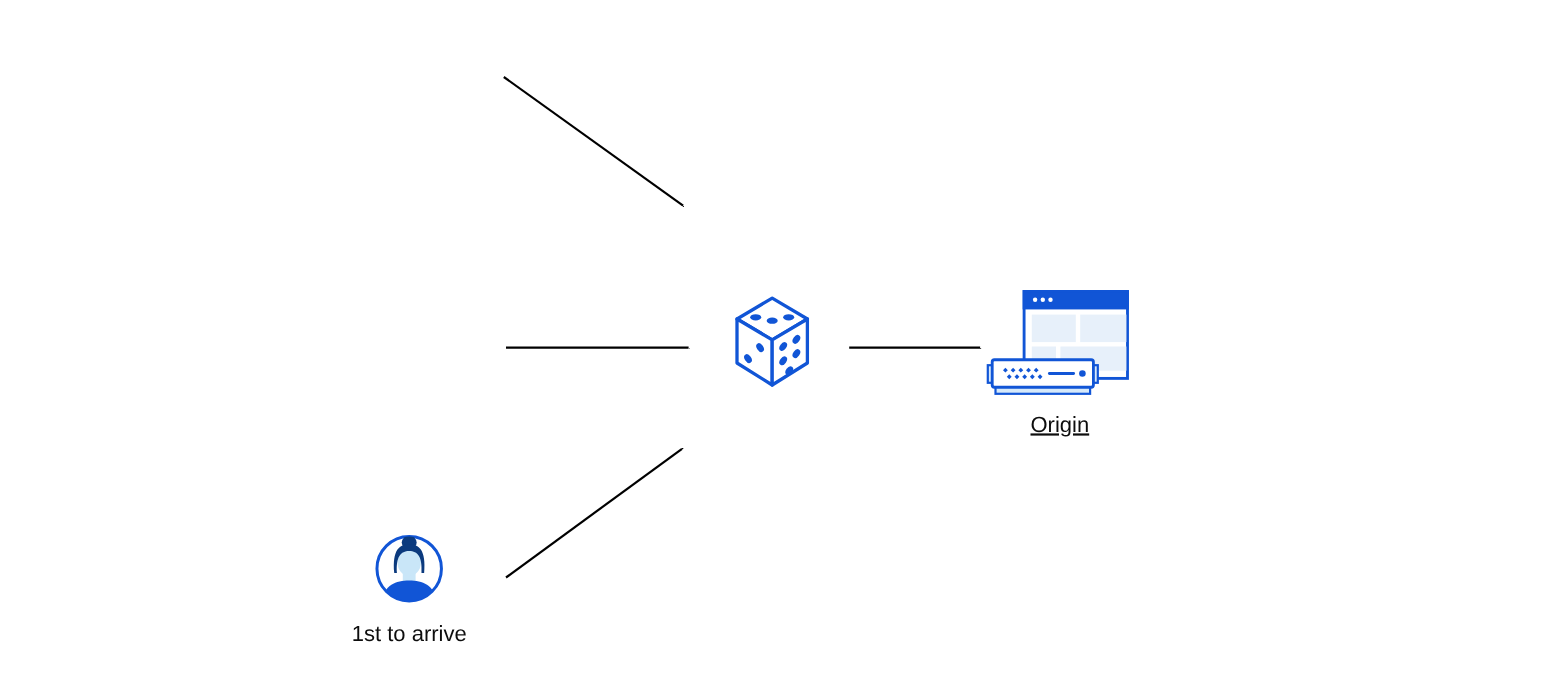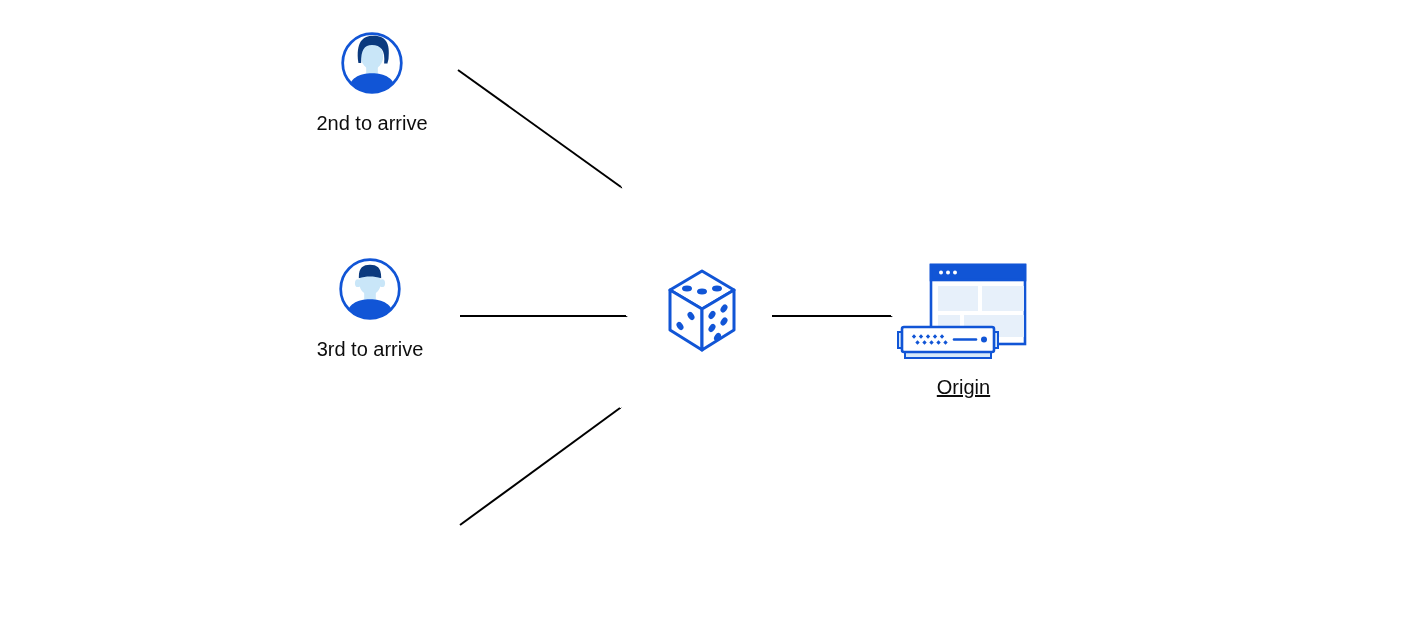--- a/index.html
+++ b/index.html
@@ -35,58 +35,40 @@
       <marker id="chev" markerWidth="16" markerHeight="16" refX="0" refY="0" orient="auto" markerUnits="userSpaceOnUse">
         <path d="M-10,-6 L0,0 L-10,6" fill="none" stroke="#000000" stroke-width="2" stroke-linecap="round"></path>
       </marker>
     </defs>
     <line x1="458" y1="70" x2="621" y2="187" stroke="#000000" stroke-width="2" marker-end="url(#chev)"></line>
     <line x1="460" y1="316" x2="626" y2="316" stroke="#000000" stroke-width="2" marker-end="url(#chev)"></line>
     <line x1="460" y1="525" x2="620" y2="408" stroke="#000000" stroke-width="2" marker-end="url(#chev)"></line>
     <line x1="772" y1="316" x2="891" y2="316" stroke="#000000" stroke-width="2" marker-end="url(#chev)"></line>
   </svg>
 
-  <div class="node user-node" style="left:292px;top:30px">
+
+
+  <div class="node user-node" style="left:292px;top:484px">
     <svg width="66" height="66" viewBox="0 0 68 68">
       <defs>
-          <clipPath id="c1">
+          <clipPath id="c3">
             <circle cx="34" cy="34" r="30.2"></circle>
           </clipPath>
         </defs>
       <circle cx="34" cy="34" r="30.2" fill="#ffffff" stroke="#1155d6" stroke-width="2.8"></circle>
-      <g clip-path="url(#c1)">
+      <g clip-path="url(#c3)">
+        <ellipse cx="34" cy="9.5" rx="7" ry="6.5" fill="#0b3a7e"></ellipse>
         <rect x="28" y="33" width="12" height="18" fill="#c9e6f8"></rect>
-        <ellipse cx="34" cy="27" rx="11.5" ry="13.5" fill="#c9e6f8"></ellipse>
-        <path d="M20,34 C17,12 25,6 35,6 C48,6 53,13 51,30 C50.5,32.5 50,33.5 50,34.5 L46.5,34.5 C48,21 43,15.5 34,15.5 C26,15.5 22.5,21 22.8,34 Z" fill="#0b3a7e"></path>
-        <path d="M8,70 C8,50 20,44.5 34,44.5 C48,44.5 60,50 60,70 Z" fill="#1155d6"></path>
+        <ellipse cx="34" cy="28" rx="11" ry="13" fill="#c9e6f8"></ellipse>
+        <path d="M20,38 C18,16 25,11 34,11 C43,11 50,16 48,38 L45.5,38 C46.5,23 42,17.5 34,17.5 C26,17.5 21.5,23 22.5,38 Z" fill="#0b3a7e"></path>
+        <path d="M8,70 C8,50.5 20,45 34,45 C48,45 60,50.5 60,70 Z" fill="#1155d6"></path>
       </g>
     </svg>
-    <div class="label">2nd to arrive</div>
+    <div class="label">1st to arrive</div>
   </div>
-
-  <div class="node user-node" style="left:290px;top:256px">
-    <svg width="66" height="66" viewBox="0 0 68 68">
-      <defs>
-          <clipPath id="c2">
-            <circle cx="34" cy="34" r="30.2"></circle>
-          </clipPath>
-        </defs>
-      <circle cx="34" cy="34" r="30.2" fill="#ffffff" stroke="#1155d6" stroke-width="2.8"></circle>
-      <g clip-path="url(#c2)">
-        <rect x="28" y="33" width="12" height="18" fill="#c9e6f8"></rect>
-        <ellipse cx="21.5" cy="28" rx="3" ry="4" fill="#c9e6f8"></ellipse>
-        <ellipse cx="46.5" cy="28" rx="3" ry="4" fill="#c9e6f8"></ellipse>
-        <ellipse cx="34" cy="27.5" rx="11" ry="13" fill="#c9e6f8"></ellipse>
-        <path d="M22.5,21.5 C22.5,12 27,9 34,9 C41,9 45.5,12 45.5,21.5 L45.5,23 C38,20.5 30,20.5 22.5,23 Z" fill="#0b3a7e"></path>
-        <path d="M8,70 C8,50 20,44.5 34,44.5 C48,44.5 60,50 60,70 Z" fill="#1155d6"></path>
-      </g>
-    </svg>
-    <div class="label">3rd to arrive</div>
-  </div>
-
 
   <div class="node" style="left:668px;top:269px">
     <svg width="68" height="85" viewBox="0 0 68 85">
       <g fill="#ffffff" stroke="#1155d6" stroke-width="3" stroke-linejoin="round">
         <path d="M34,2 L66,21 L34,40 L2,21 Z"></path>
         <path d="M2,21 L34,40 L34,81 L2,61 Z"></path>
         <path d="M66,21 L34,40 L34,81 L66,61 Z"></path>
       </g>
       <g fill="#1155d6">
 

